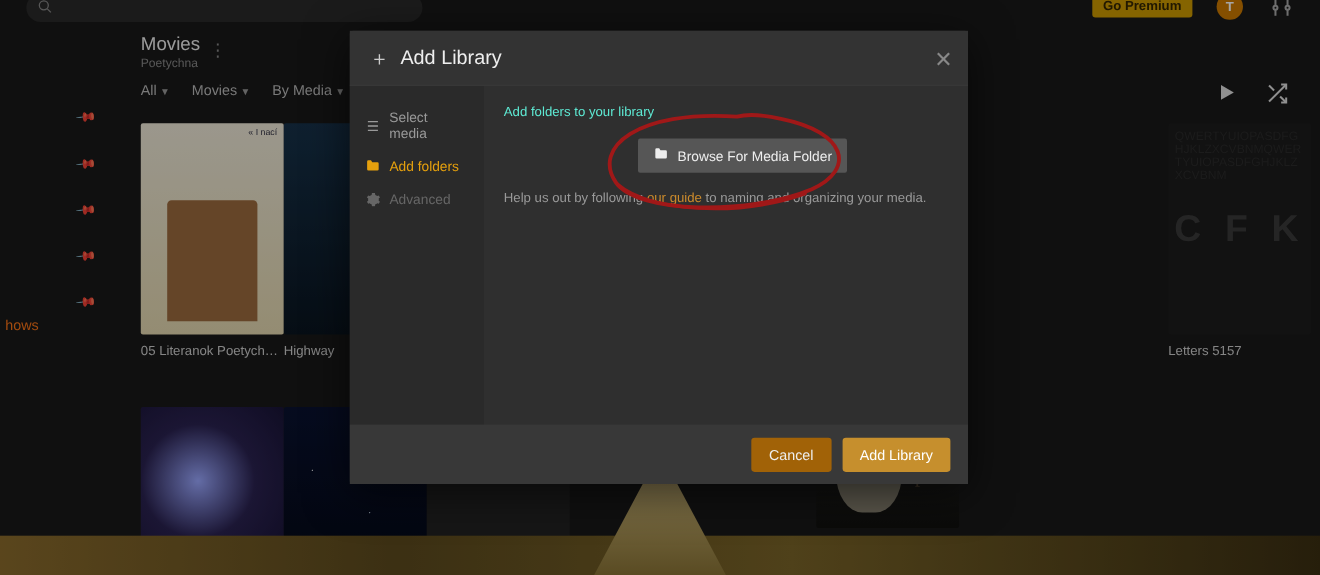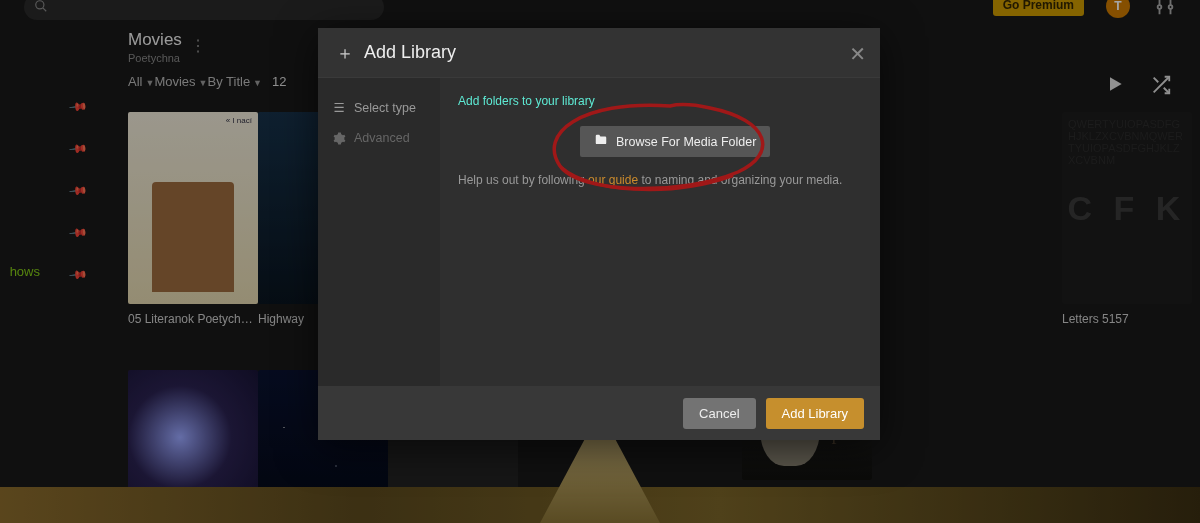--- a/index.html
+++ b/index.html
@@ -46,37 +46,37 @@
     }
 
     
     .rail {
       position: absolute; left: 0; top: 100px; width: 100px;
       display: flex; flex-direction: column; gap: 28px;
       align-items: flex-end; padding-right: 14px;
     }
     .pin { color: #555; font-size: 12px; transform: rotate(40deg); }
     .rail-label {
-      position: absolute; left: 0; top: 264px;
-      color: #84cc16; font-size: 13px; padding-left: 0;
-      width: 40px; text-align: right;
+      position: absolute; left: 0; top: 288px;
+      color: #f97316; font-size: 13px; padding-left: 0;
+      width: 40px; text-align: center;
     }
 
     
     .libhdr {
       position: absolute; left: 128px; top: 30px;
     }
     .libhdr h1 { font-size: 17px; font-weight: 400; color: #eee; }
     .libhdr .sub { font-size: 11px; color: #888; margin-top: 2px; }
     .libhdr-dots { position: absolute; left: 190px; top: 36px; color: #888; font-size: 16px; }
 
     
     .filters {
       position: absolute; left: 128px; top: 74px;
-      display: flex; gap: 0; align-items: center;
+      display: flex; gap: 20px; align-items: center;
       color: #bbb; font-size: 13px;
     }
     .filters .caret { font-size: 9px; margin-left: 3px; color: #999; }
     .filters .count { color: #ddd; margin-left: 10px; }
 
     .play-icon { position: absolute; right: 75px; top: 74px; color: #ddd; }
     .shuffle-icon { position: absolute; right: 28px; top: 74px; color: #ddd; }
 
     
     .grid {
@@ -178,21 +178,21 @@
 
     .modal-footer {
       height: 54px; background: #383838;
       display:flex; align-items:center; justify-content:flex-end;
       gap: 10px; padding: 0 16px;
     }
     .btn {
       padding: 8px 16px; border-radius: 3px; font-size: 13px;
       cursor: pointer; border: none;
     }
-    .btn-cancel { background: #737373; color: #eee; }
+    .btn-cancel { background: #a16207; color: #eee; }
     .btn-primary { background: #c68f2d; color: #fff; }
 
     
     .p1 { background: linear-gradient(#eee8d8,#e4d8b0); position:relative; }
     .p1::after{content:"";position:absolute;left:24px;top:70px;width:82px;height:110px;background:#9c6a3e;border-radius:4px 4px 0 0;}
     .p1 .txt{position:absolute;top:4px;right:6px;font-size:8px;color:#334;text-align:left;line-height:1.25;}
     .p2 { background: linear-gradient(#17324a,#0a1520); }
     .p3 { background: #1c1c1c; position:relative; }
     .p3::after{content:"C F K";position:absolute;inset:0;display:flex;align-items:center;justify-content:center;color:#3a3a3a;font-size:34px;font-weight:800;letter-spacing:6px;}
     .p3::before{content:"QWERTYUIOPASDFGHJKLZXCVBNMQWERTYUIOPASDFGHJKLZXCVBNM";position:absolute;inset:6px;color:#2b2b2b;font-size:11px;word-break:break-all;line-height:1.1;overflow:hidden;}
@@ -247,21 +247,21 @@
 
 <div class="libhdr">
   <h1>Movies</h1>
   <div class="sub">Poetychna</div>
 </div>
 <div class="libhdr-dots">⋮</div>
 
 <div class="filters">
   <span><span>All</span><span class="caret">▼</span></span>
   <span><span>Movies</span><span class="caret">▼</span></span>
-  <span><span>By Title</span><span class="caret">▼</span></span>
+  <span><span>By Media</span><span class="caret">▼</span></span>
   <span class="count">12</span>
 </div>
 
 <span class="play-icon">
   <svg width="20" height="20" viewBox="0 0 24 24" fill="currentColor">
       <path d="M6 4l14 8-14 8z"></path>
     </svg>
 </span>
 <span class="shuffle-icon">
   <svg width="22" height="22" viewBox="0 0 24 24" fill="none" stroke="currentColor" stroke-width="2">
@@ -317,21 +317,29 @@
   <div class="modal-header">
     <span class="plus">＋</span>
     <h2>Add Library</h2>
     <span class="modal-close">✕</span>
   </div>
 
   <div class="modal-body">
     <div class="modal-side">
       <div class="side-item">
         <span class="ico">☰</span>
-        <span>Select type</span>
+        <span>Select media</span>
+      </div>
+      <div class="side-item active">
+        <span class="ico">
+          <svg width="14" height="14" viewBox="0 0 24 24" fill="currentColor">
+              <path d="M3 5a2 2 0 012-2h4l2 3h8a2 2 0 012 2v9a2 2 0 01-2 2H5a2 2 0 01-2-2V5z"></path>
+            </svg>
+        </span>
+        <span>Add folders</span>
       </div>
       <div class="side-item" style="color:#666">
         <span class="ico">
           <svg width="13" height="13" viewBox="0 0 24 24" fill="currentColor">
               <path d="M12 8a4 4 0 100 8 4 4 0 000-8zm9 4a8.9 8.9 0 00-.2-1.9l2.1-1.6-2-3.5-2.5 1a9 9 0 00-3.3-1.9L14.5 1h-5l-.6 3.1A9 9 0 005.6 6l-2.5-1-2 3.5L3.2 10a9 9 0 000 3.9l-2.1 1.6 2 3.5 2.5-1a9 9 0 003.3 1.9l.6 3.1h5l.6-3.1a9 9 0 003.3-1.9l2.5 1 2-3.5-2.1-1.6c.1-.6.2-1.2.2-1.9z"></path>
             </svg>
         </span>
         <span>Advanced</span>
       </div>
     </div>

